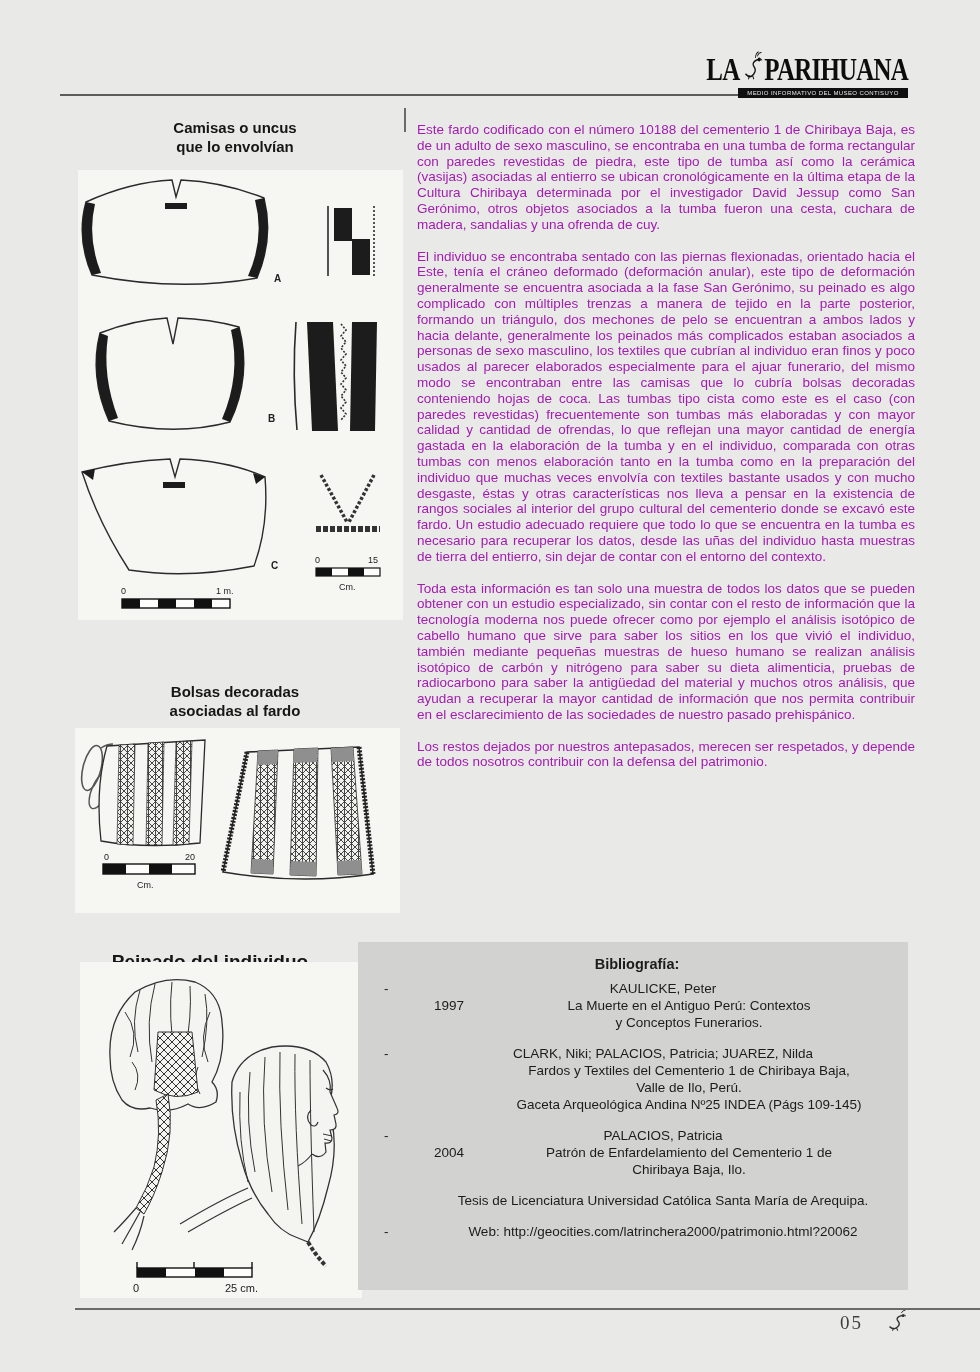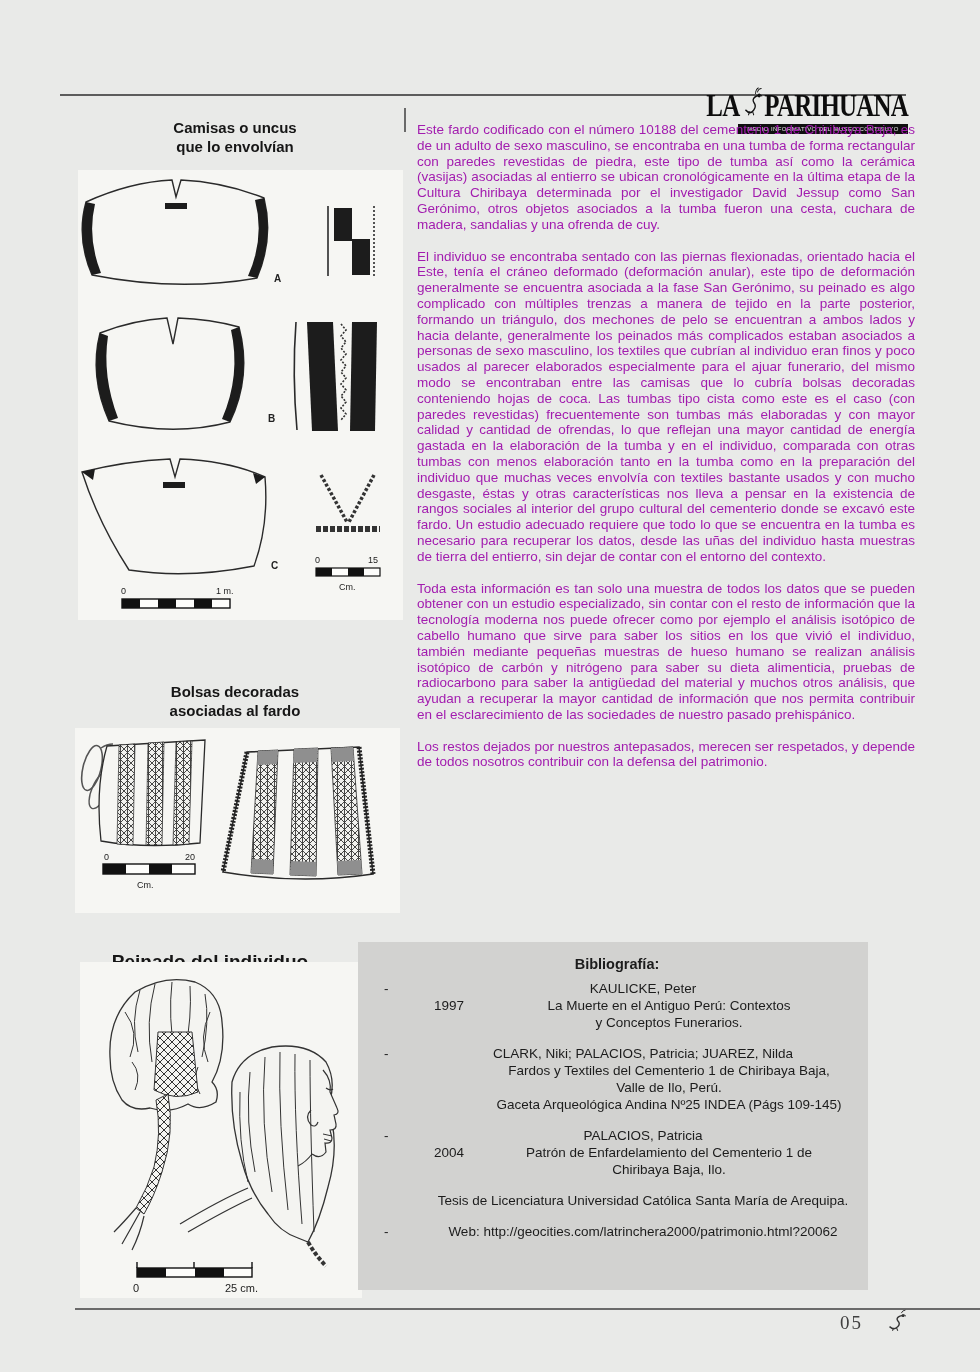--- a/index.html
+++ b/index.html
@@ -1,21 +1,21 @@
 <!DOCTYPE html>
 <html><head>
 <meta charset="utf-8">
 <style>
   html,body{margin:0;padding:0;}
   body{width:980px;height:1372px;background:#e9eae8;font-family:"Liberation Sans",sans-serif;color:#222;}
   .page{position:relative;width:980px;height:1372px;background:#e9eae8;overflow:hidden;}
 
   
   .header-rule{position:absolute;left:60px;top:94px;width:846px;height:2px;background:#5c5c5c;}
-  .masthead{position:absolute;top:48px;right:72px;width:170px;text-align:right;margin-top:36px;}
+  .masthead{position:absolute;top:48px;right:72px;width:170px;text-align:right;}
   .masthead-title{display:flex;align-items:flex-end;justify-content:flex-end;gap:3px;
     font-family:"Liberation Serif",serif;font-weight:bold;font-size:32px;line-height:34px;color:#0d0d0d;
     transform:scaleX(.78);transform-origin:100% 100%;letter-spacing:-1px;white-space:nowrap;}
   .masthead-tagline{margin-top:2px;background:#101010;color:#e8e8e8;font-size:6px;line-height:10px;
     height:10px;letter-spacing:.4px;text-align:center;width:170px;overflow:hidden;}
   .col-divider{position:absolute;left:404px;top:108px;width:2px;height:24px;background:#6a6a6a;}
 
   
   .lc-heading{position:absolute;left:85px;width:300px;text-align:center;font-weight:bold;
     font-size:15px;line-height:19px;white-space:pre-line;color:#161616;}
@@ -25,21 +25,21 @@
   .fig-shirts{left:78px;top:170px;}
   .fig-bags{left:75px;top:728px;}
   .fig-hair{left:80px;top:962px;}
   svg text{font-family:"Liberation Sans",sans-serif;fill:#222;}
 
   
   .article{position:absolute;left:417px;top:106px;width:498px;}
   .article p{margin:16px 0 16px 0;font-size:13.5px;line-height:15.8px;text-align:justify;color:#a21caf;}
 
   
-  .bib-box{position:absolute;left:358px;top:942px;width:510px;height:348px;background:#d2d2d0;
+  .bib-box{position:absolute;left:358px;top:942px;width:550px;height:348px;background:#d2d2d0;
     box-sizing:border-box;padding:14px 16px 0 24px;font-size:13.5px;color:#1c1c1c;}
   .bib-title{text-align:center;font-weight:bold;font-size:14.5px;margin-bottom:8px;}
   .bib-row{display:flex;line-height:17px;}
   .bib-bullet{width:52px;flex:0 0 52px;padding-left:2px;box-sizing:border-box;}
   .bib-year{width:52px;flex:0 0 52px;}
   .bib-text{flex:1;text-align:center;}
   .bib-spacer{height:14px;}
 
   
   .footer-rule{position:absolute;left:75px;top:1308px;width:905px;height:2px;background:#6a6a6a;}

